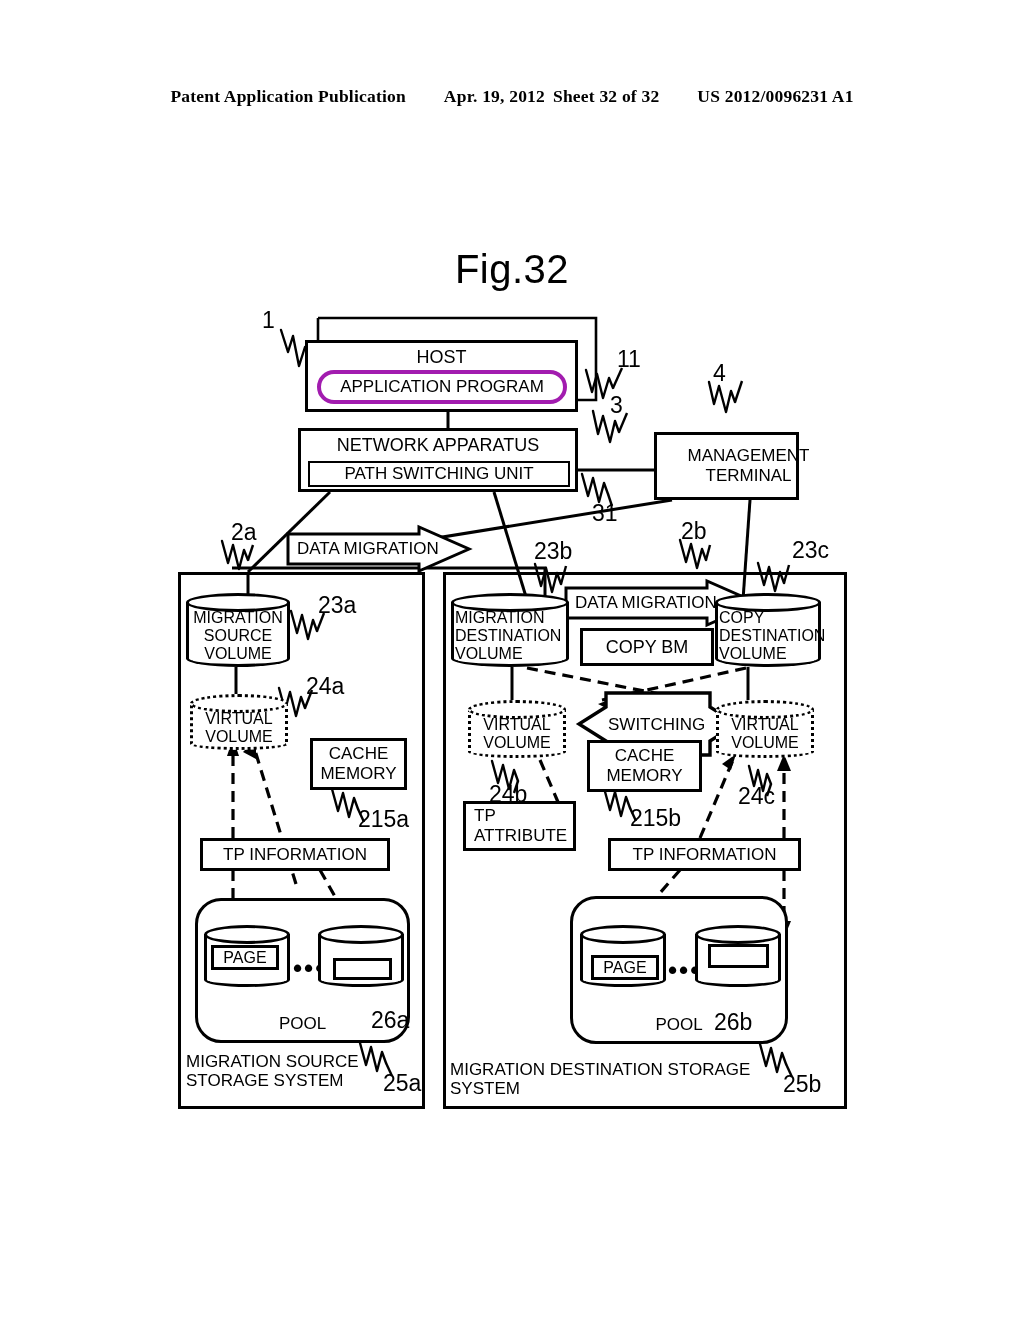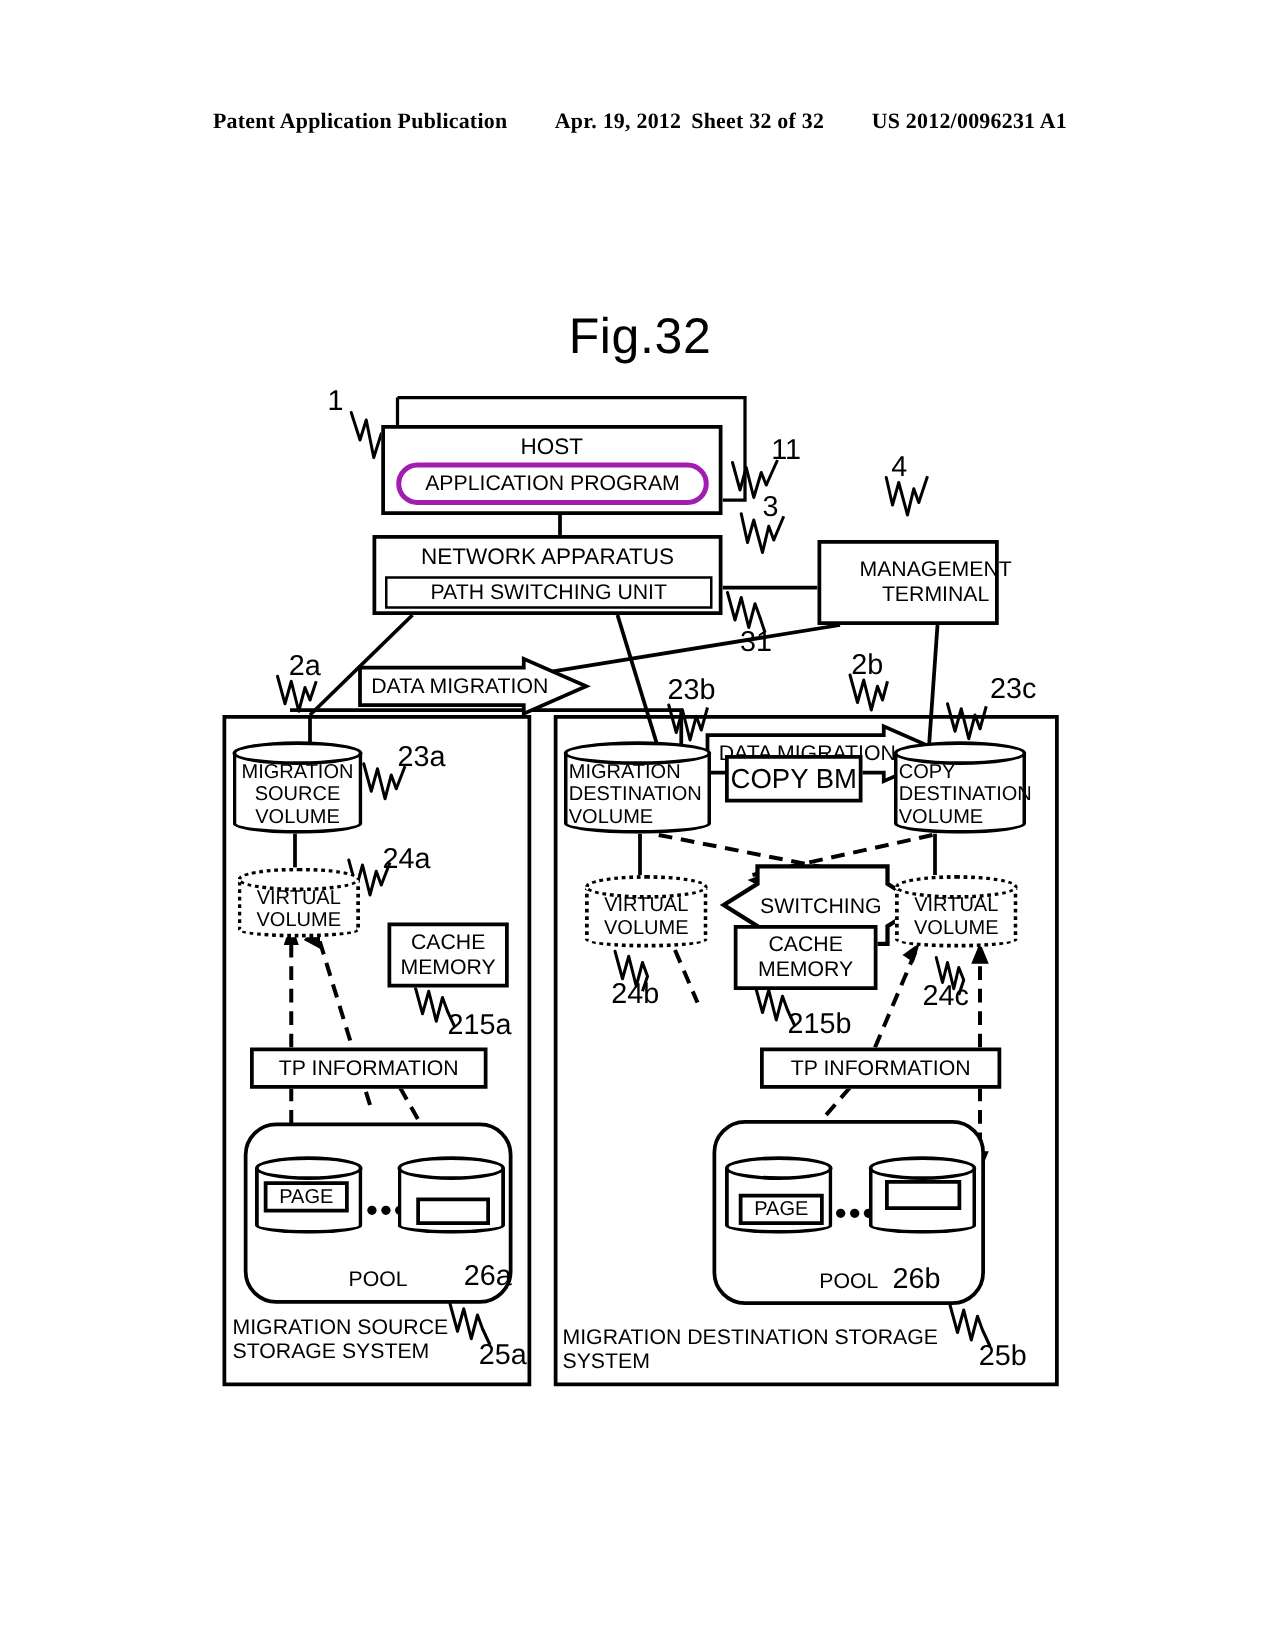--- a/index.html
+++ b/index.html
@@ -327,21 +327,21 @@
   </div>
 
   <div class="cyl" style="left:715px;top:593px;width:106px;height:74px;">
     <div class="body"></div>
     <div class="top"></div>
     <div class="txt" style="text-align:left;padding-left:4px;">COPY
 DESTINATION
 VOLUME</div>
   </div>
 
-  <div class="box" style="left:580px;top:604px;width:110px;height:38px;font-size:22px;">
+  <div class="box" style="left:580px;top:628px;width:134px;height:38px;font-size:18px;">
     <span>COPY BM</span>
   </div>
 
   <div class="blockarrow" style="left:578px;top:693px;width:160px;height:62px;">
     <svg width="160" height="62" viewBox="0 0 160 62">
       <polygon points="28,0 132,0 132,14 159,31 132,48 132,62 28,62 28,48 1,31 28,14" fill="#fff" stroke="#000" stroke-width="3.4"></polygon>
     </svg>
     <div class="atxt" style="left:30px;top:22px;transform:none;">SWITCHING</div>
   </div>
 
@@ -360,20 +360,24 @@
 VOLUME</div>
   </div>
   <div class="refnum" style="left:738px;top:783px;">24c</div>
 
   <div class="box" style="left:587px;top:740px;width:115px;height:52px;">
     <span style="white-space:pre;font-size:17px;line-height:1.16;">CACHE
 MEMORY</span>
   </div>
   <div class="refnum" style="left:630px;top:805px;">215b</div>
 
+  <div class="box" style="left:463px;top:801px;width:113px;height:50px;">
+    <span style="white-space:pre;font-size:17px;line-height:1.16;text-align:left;width:100%;padding-left:8px;box-sizing:border-box;">TP
+ATTRIBUTE</span>
+  </div>
 
   <div class="box" style="left:608px;top:838px;width:193px;height:33px;font-size:17px;">
     <span>TP INFORMATION</span>
   </div>
 
   <div class="pool" style="left:570px;top:896px;width:218px;height:148px;"></div>
   <div class="lbl" style="left:570px;top:1015px;width:218px;text-align:center;font-size:17px;">POOL</div>
 
   <div class="cyl" style="left:580px;top:925px;width:86px;height:62px;">
     <div class="body"></div>

